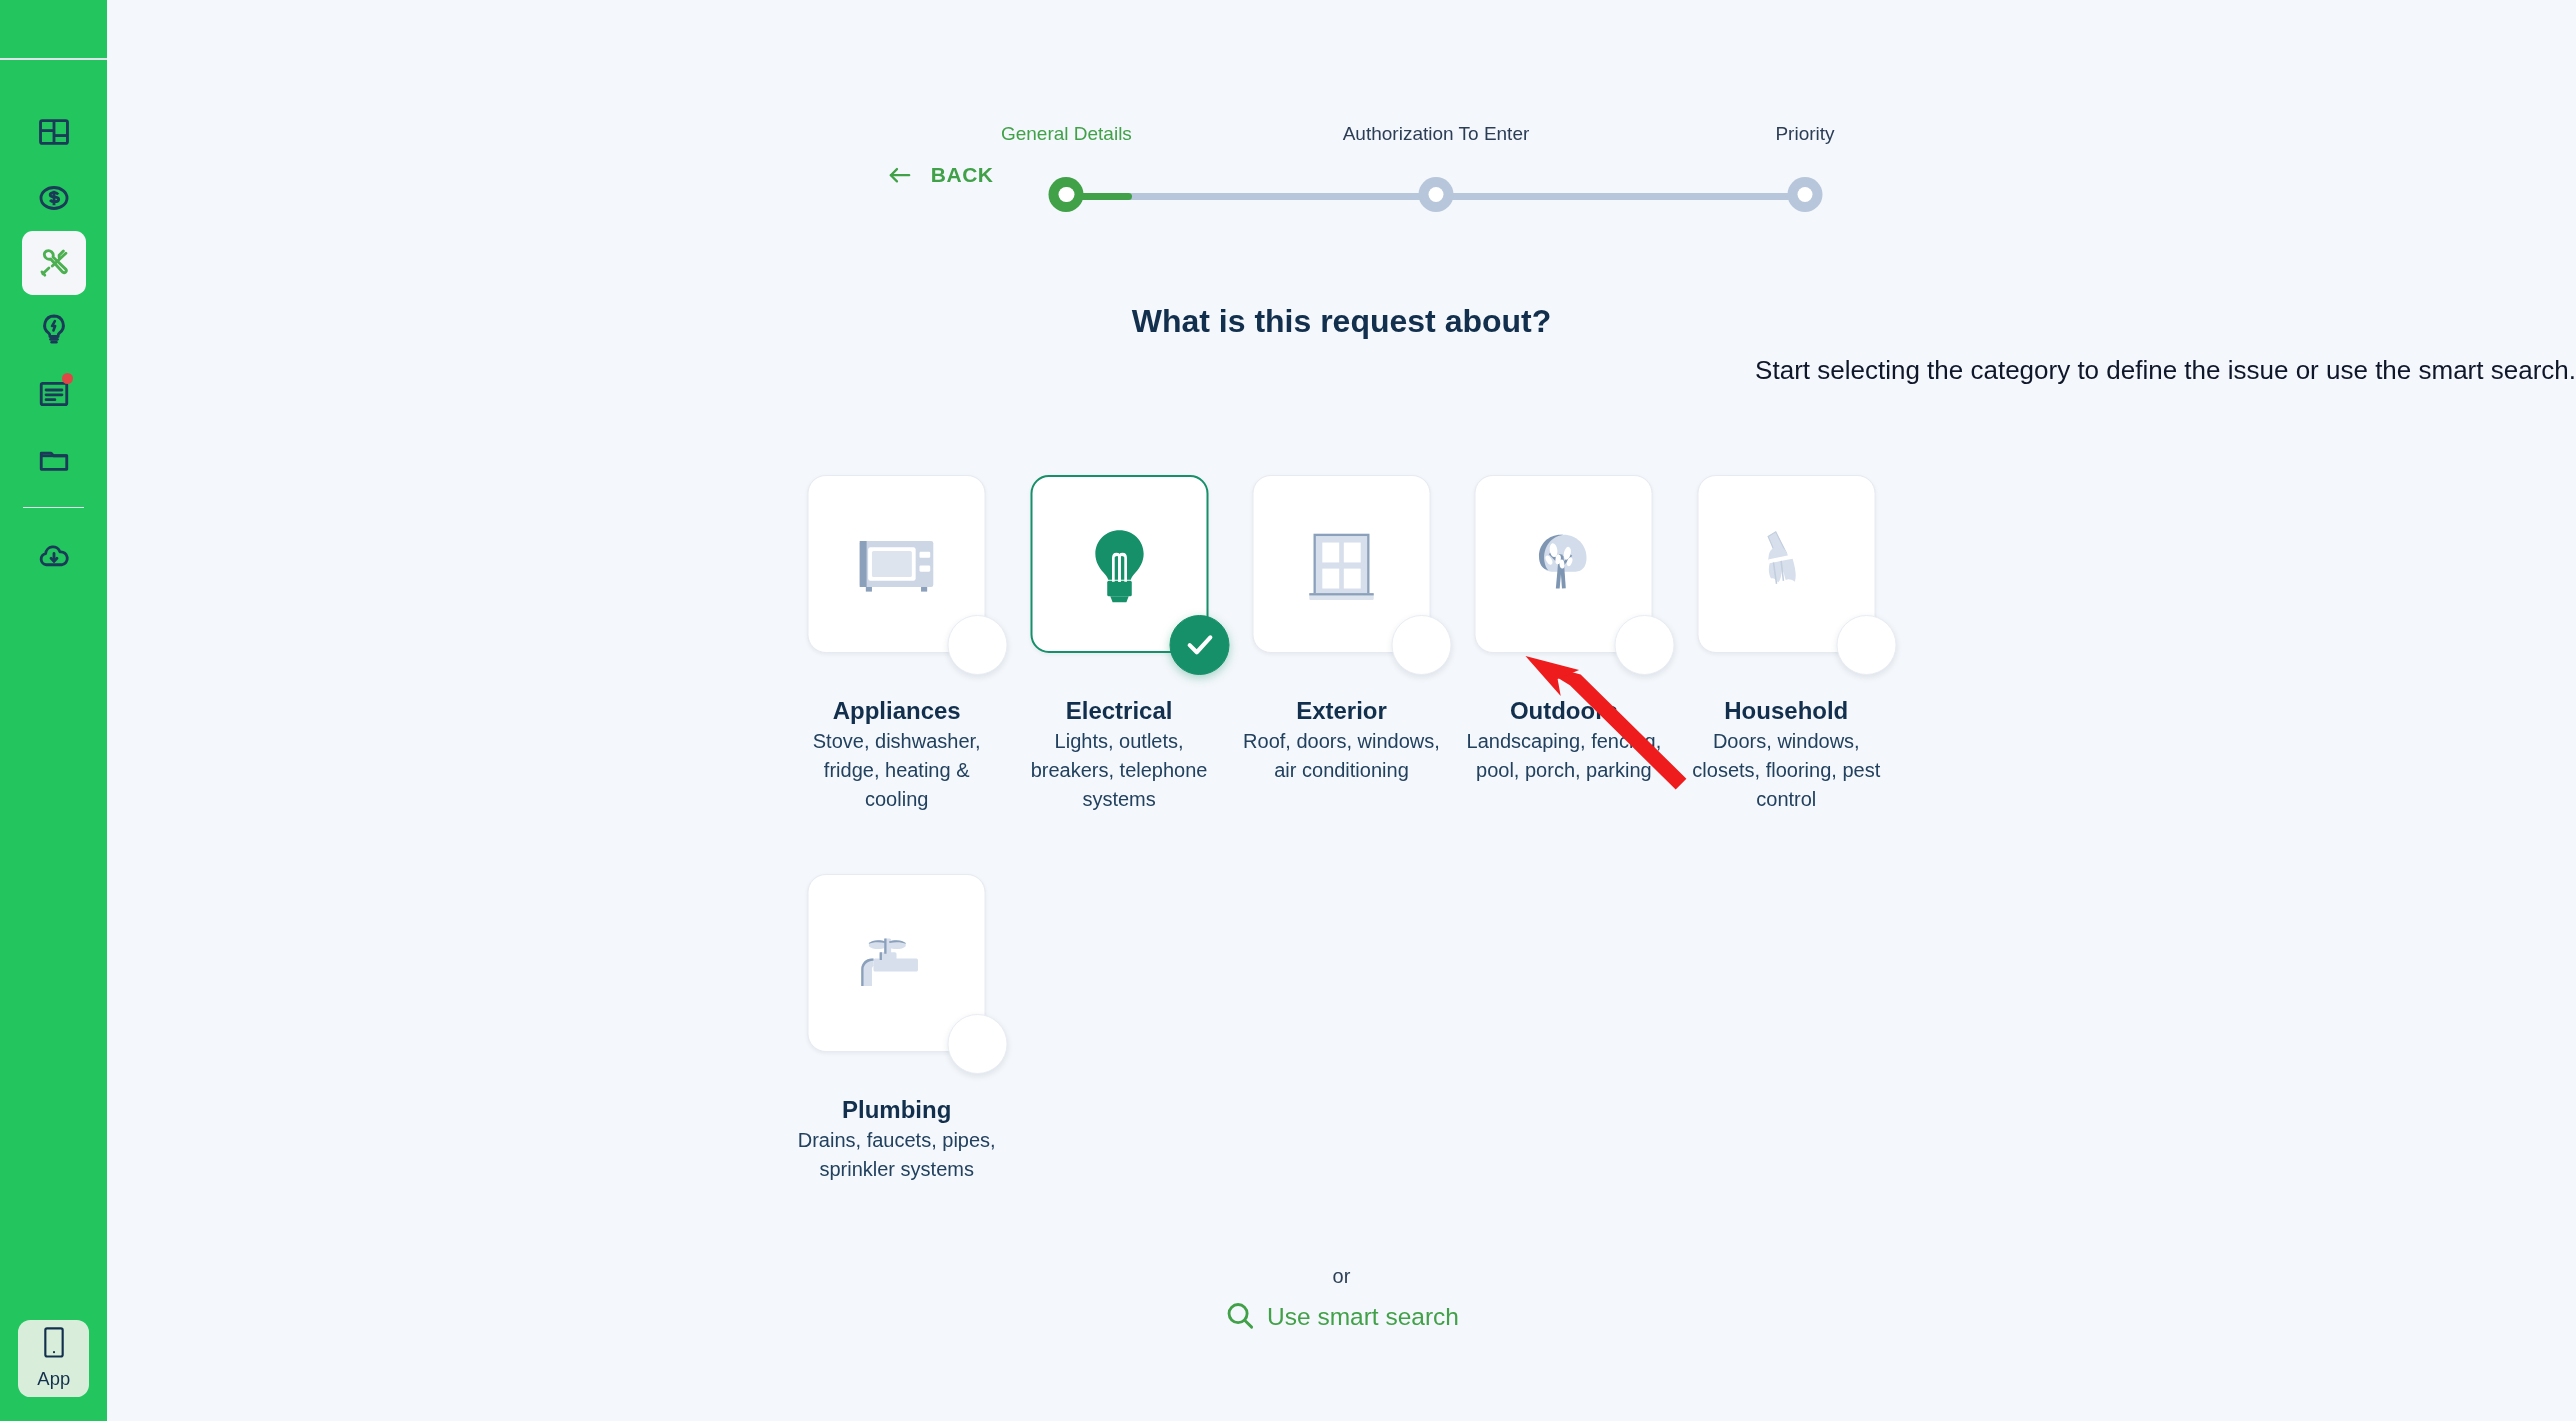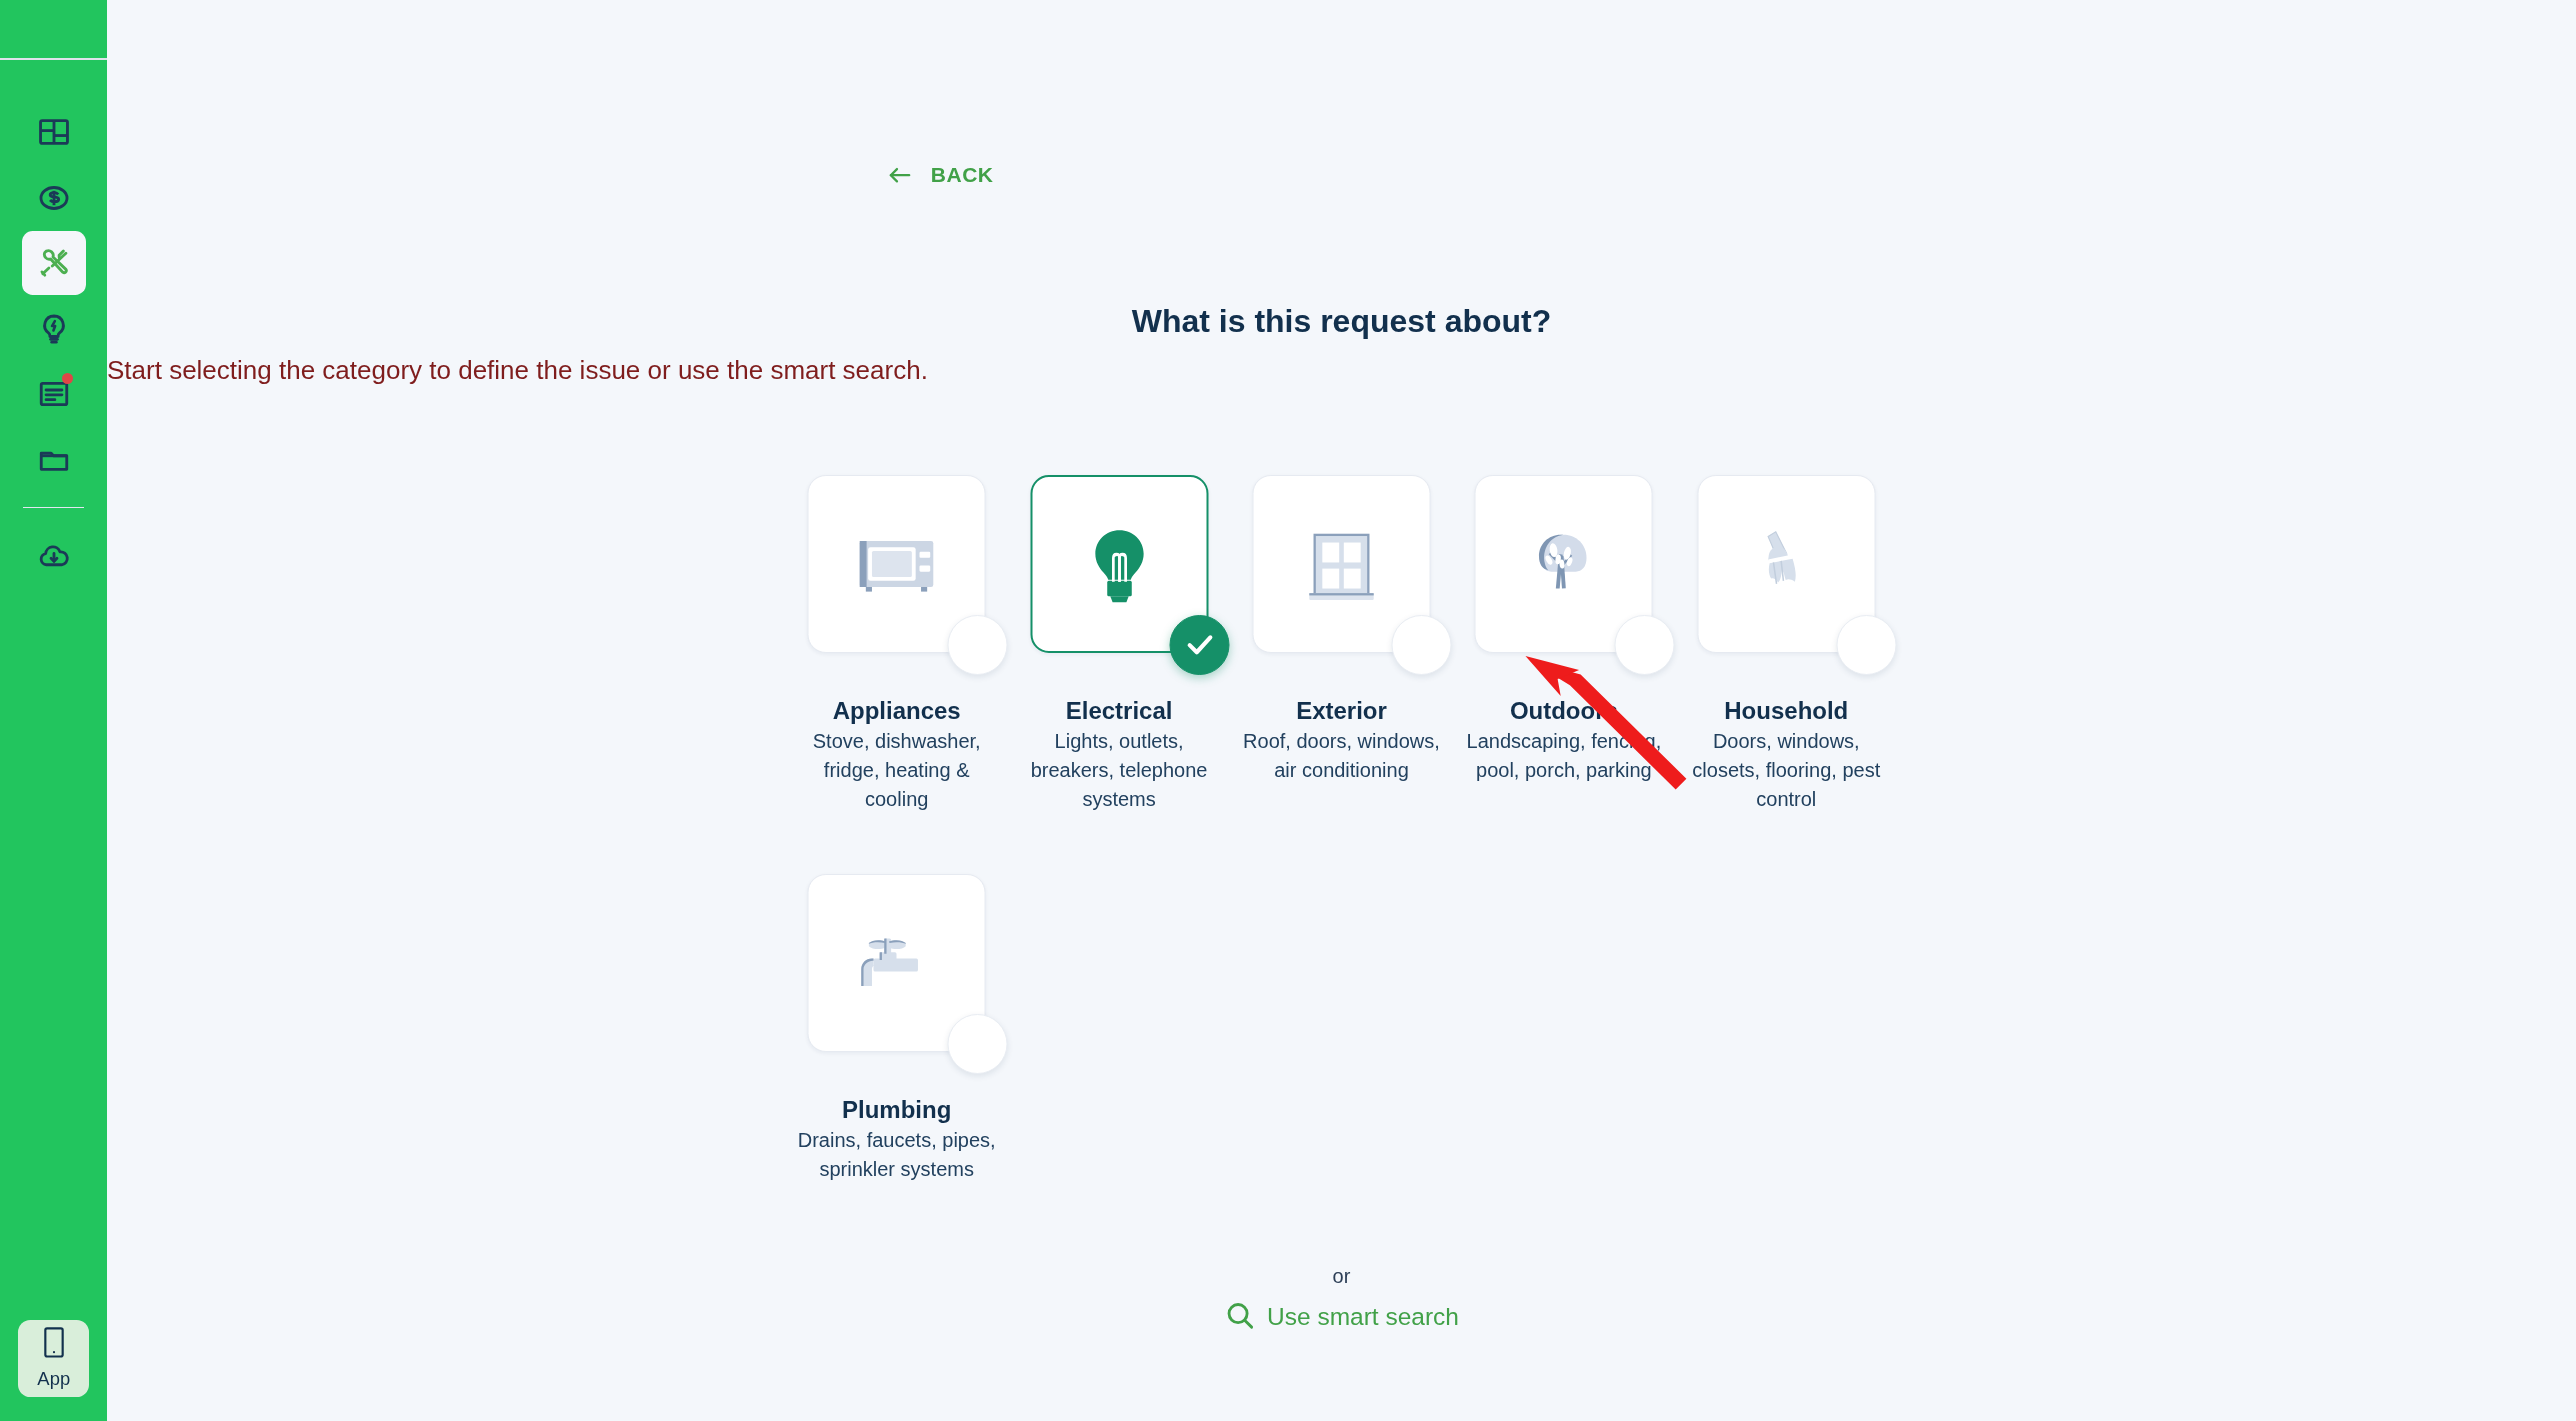--- a/index.html
+++ b/index.html
@@ -96,21 +96,21 @@
   .dot.done { background: #41a148; }
   .dot.todo { background: #b7c6da; }
 
   
   .heading {
     position: absolute; top: 303px; left: 0; width: 100%;
     text-align: center; font-size: 32px; font-weight: 700; color: #12304d;
   }
   .subheading {
     position: absolute; top: 355px; left: 0; width: 100%;
-    text-align: left; font-size: 26px; color: #7f1d1d; font-weight: 400;
+    text-align: right; font-size: 26px; color: #0f172a; font-weight: 400;
   }
 
   
   .grid {
     position: absolute; top: 475px; left: 50%; transform: translateX(-50%);
     width: 1089px;
     display: grid; grid-template-columns: repeat(5, 1fr);
     row-gap: 0; column-gap: 0; gap: 23px;
   }
   .cat {
@@ -254,20 +254,40 @@
   <main class="main">
 
     <div class="back-btn">
       <svg class="back-arrow" viewBox="0 0 32 24" fill="none" stroke="#41A148" stroke-width="3" stroke-linecap="round" stroke-linejoin="round">
         <line x1="29" y1="12" x2="5" y2="12"></line>
         <polyline points="13,4 5,12 13,20"></polyline>
       </svg>
       <span class="back-label">BACK</span>
     </div>
 
+    <div class="stepper">
+      <div class="step-labels">
+        <span class="step-label done" style="left:18.4px;">General Details</span>
+        <span class="step-label" style="left:388px;">Authorization To Enter</span>
+        <span class="step-label" style="left:757px;">Priority</span>
+      </div>
+      <div class="track-wrap">
+        <div class="track"></div>
+        <div class="track-fill"></div>
+        <div class="dot done" style="left:18.4px;">
+            <span class="inner"></span>
+          </div>
+        <div class="dot todo" style="left:388px;">
+            <span class="inner"></span>
+          </div>
+        <div class="dot todo" style="left:757px;">
+            <span class="inner"></span>
+          </div>
+      </div>
+    </div>
 
     <h1 class="heading">What is this request about?</h1>
     <p class="subheading">Start selecting the category to define the issue or use the smart search.</p>
 
     <div class="grid">
 
       <div class="cat">
         <div class="tile-wrap">
           <div class="tile">
             <svg class="tile-icon" viewBox="0 0 120 120">

